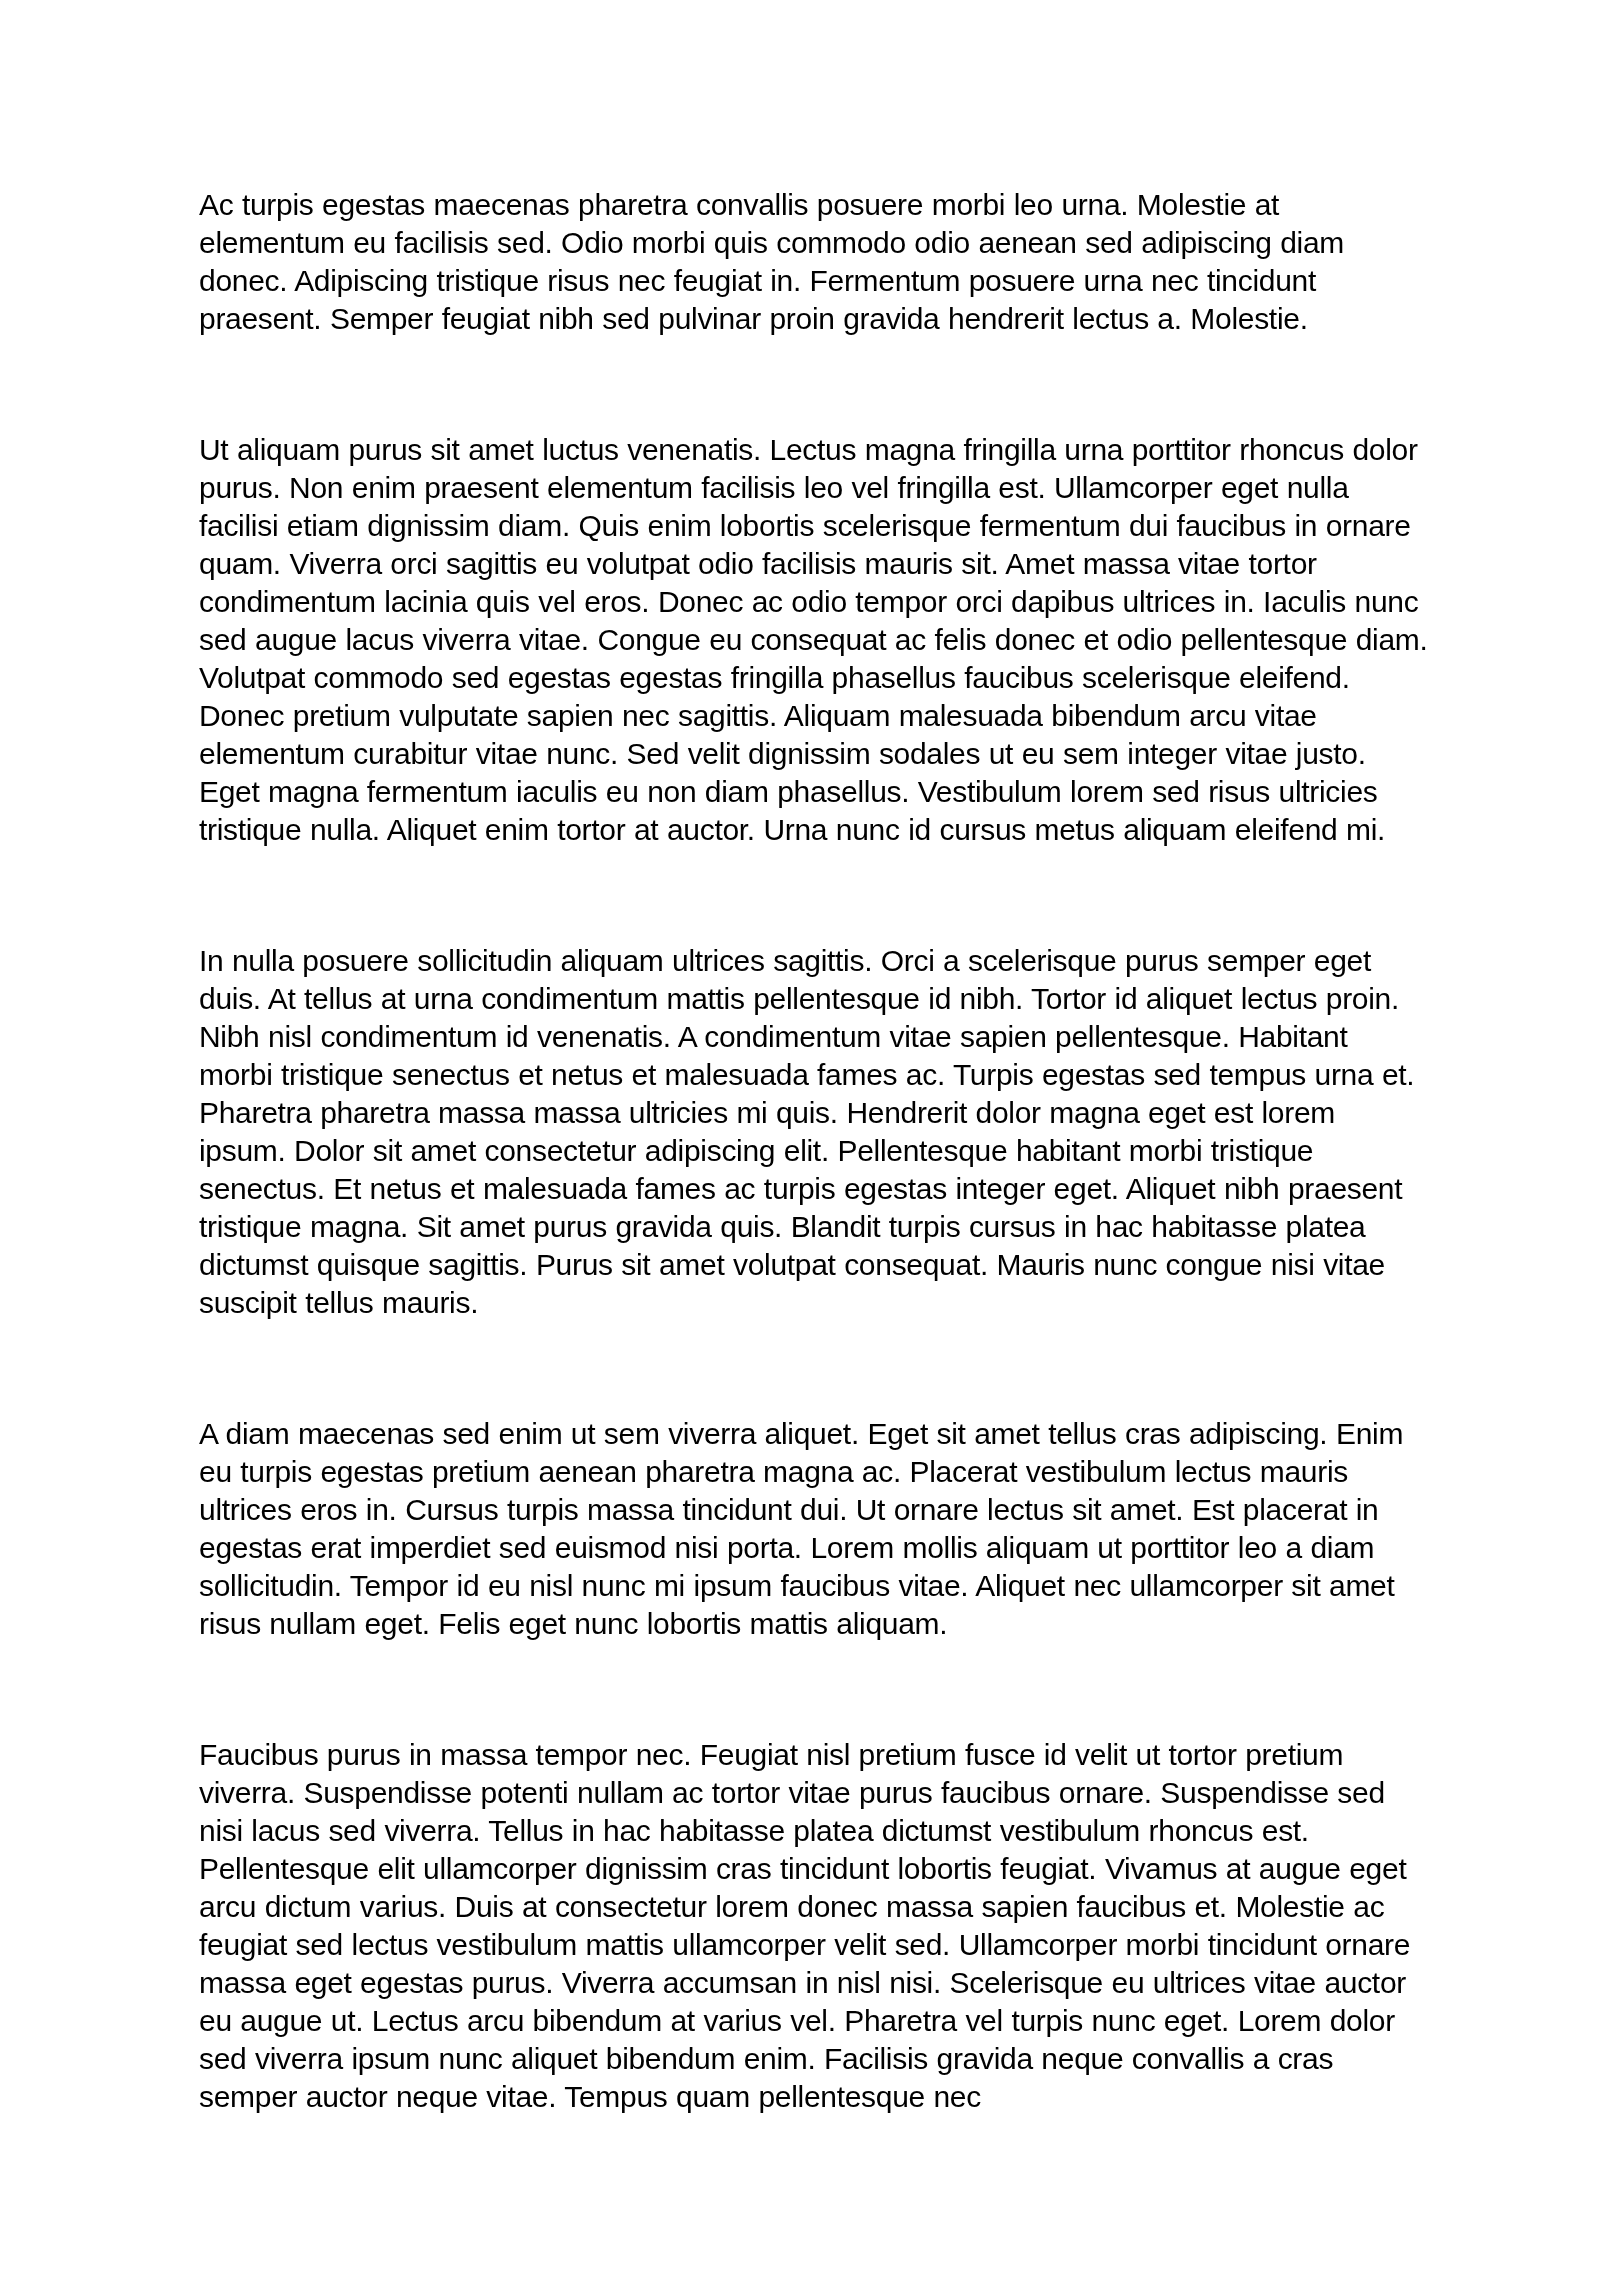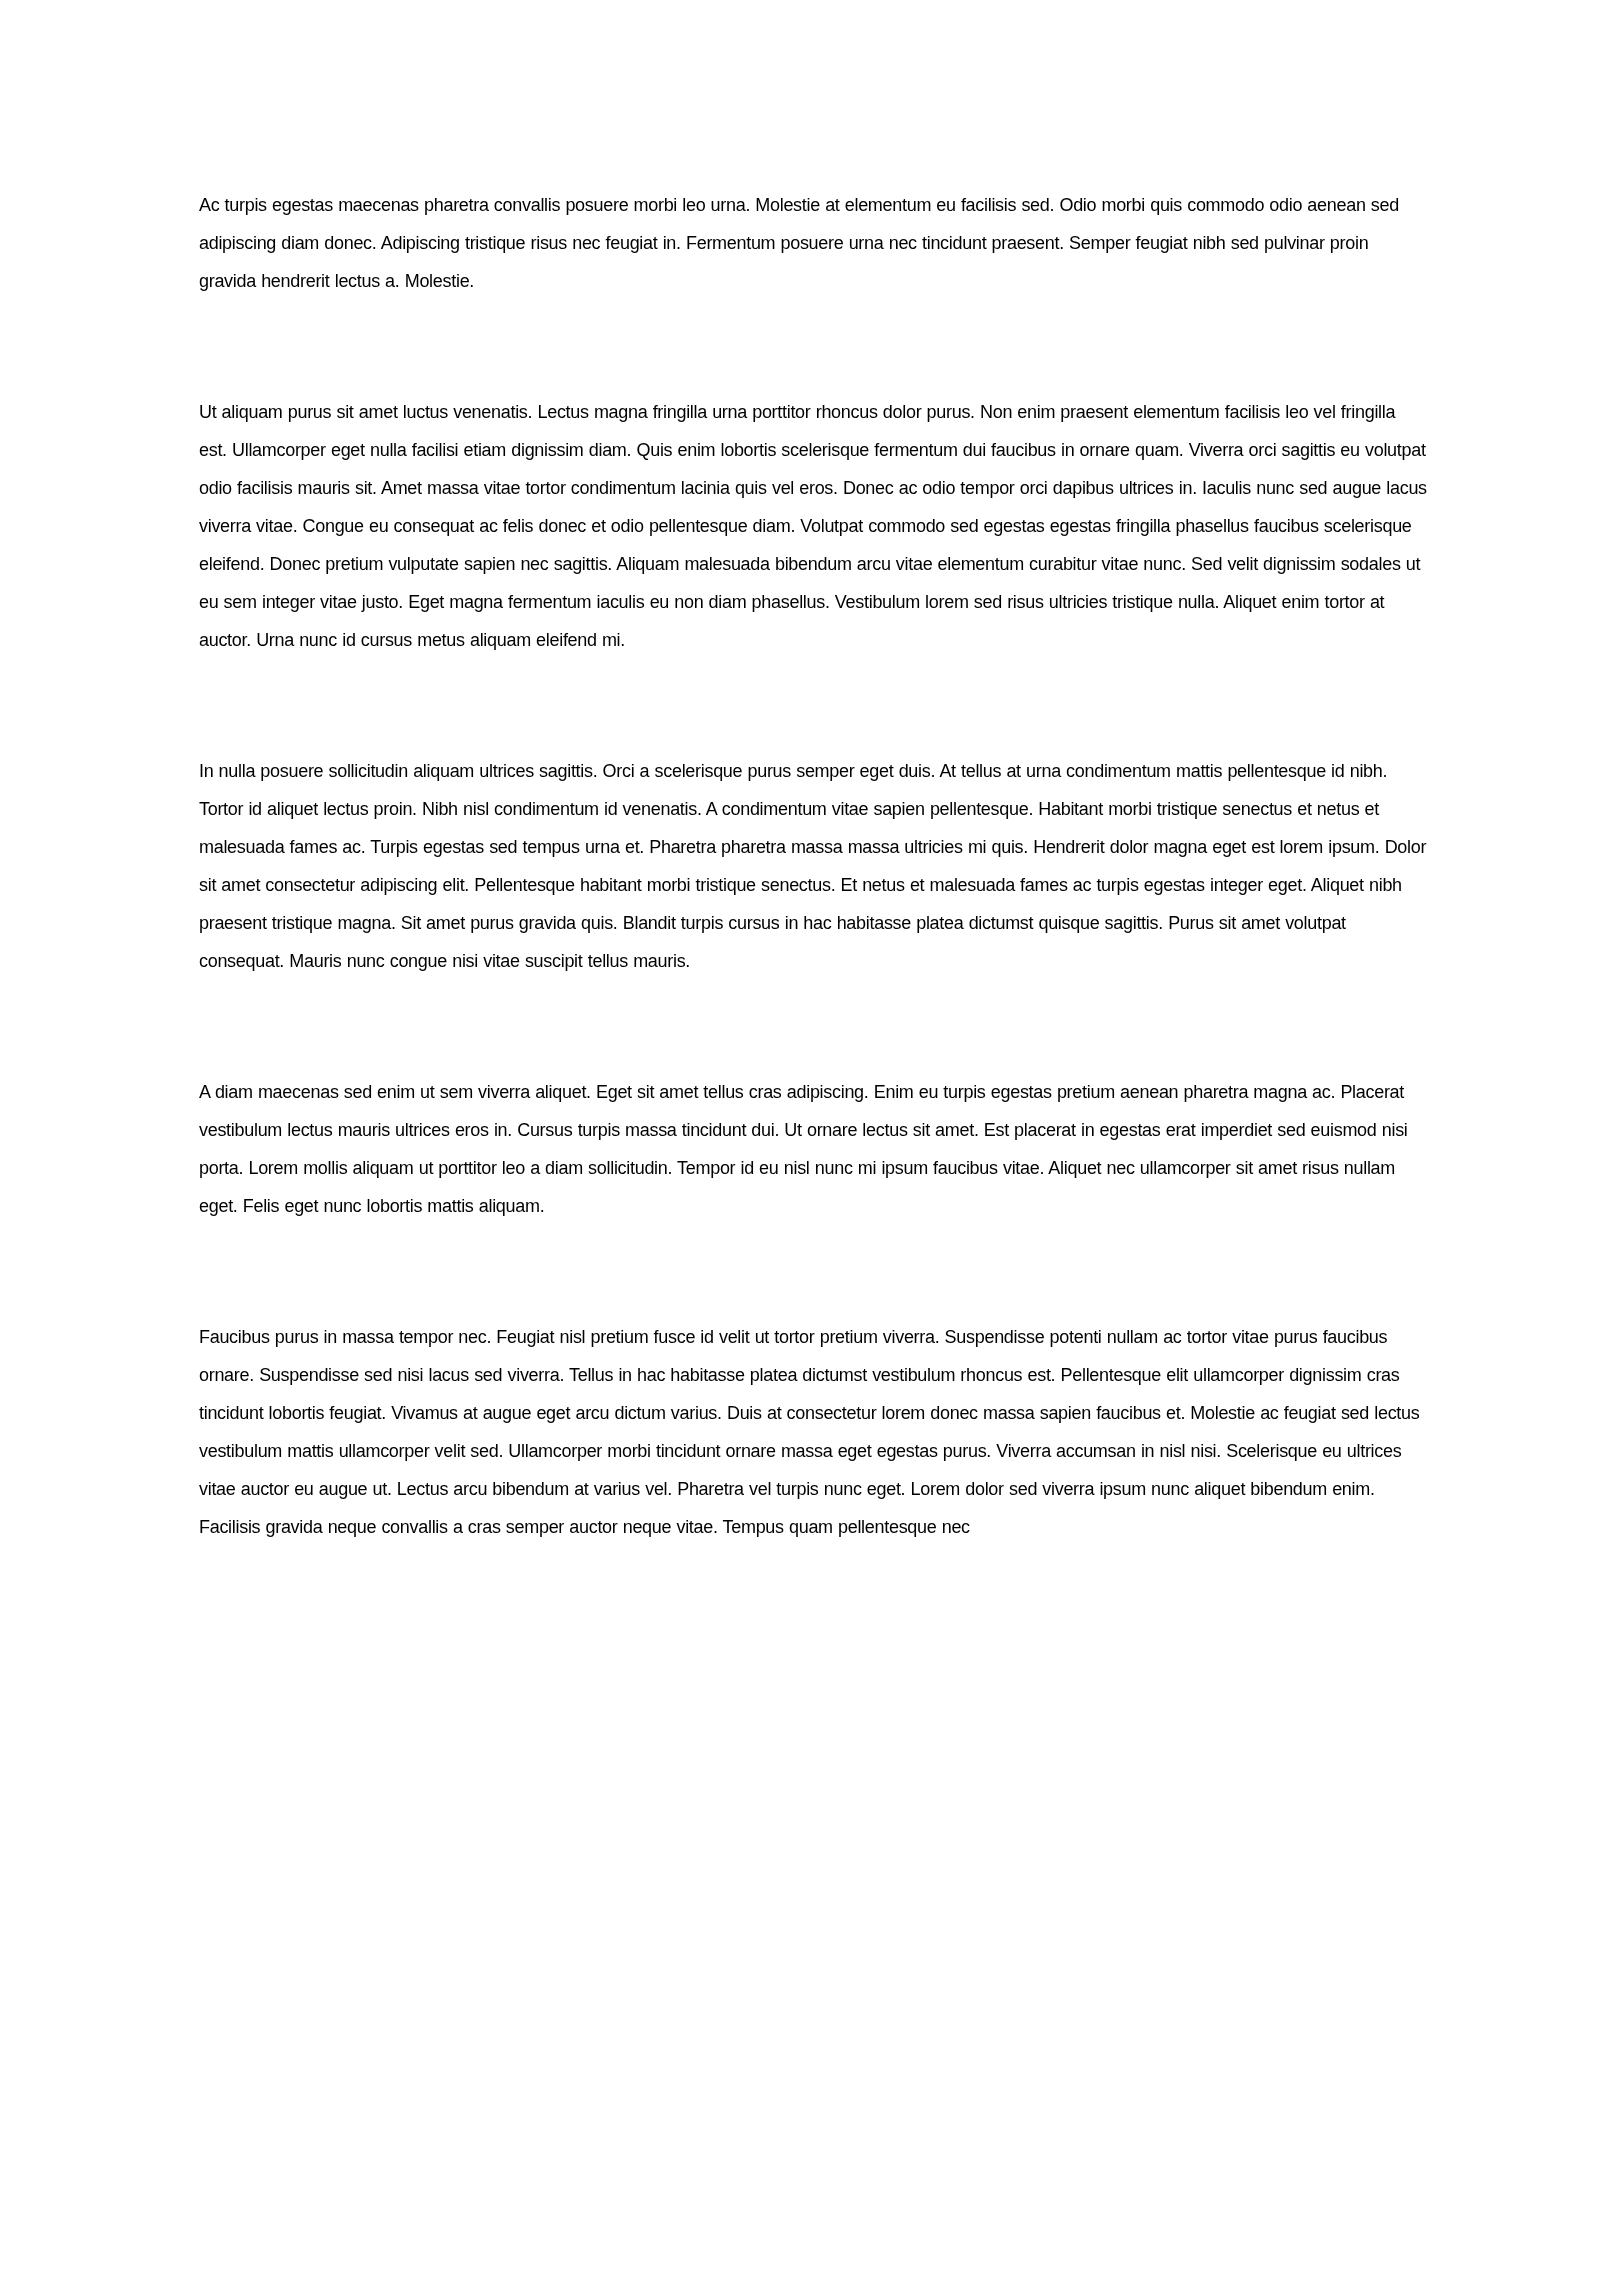--- a/index.html
+++ b/index.html
@@ -18,21 +18,21 @@
     height: 2293px;
     background: #ffffff;
     padding: 186px 193px 0 199px;
   }
   .doc-body {
     width: 1229px;
   }
   p.doc-paragraph {
     margin: 0 0 93px 0;
     font-family: "Liberation Sans", sans-serif;
-    font-size: 18px;
+    font-size: 30px;
     line-height: 38px;
     letter-spacing: -0.3px;
     color: #000000;
     text-align: left;
     word-spacing: 0.5px;
   }
   p.doc-paragraph:last-child {
     margin-bottom: 8px;
   }
 </style>

